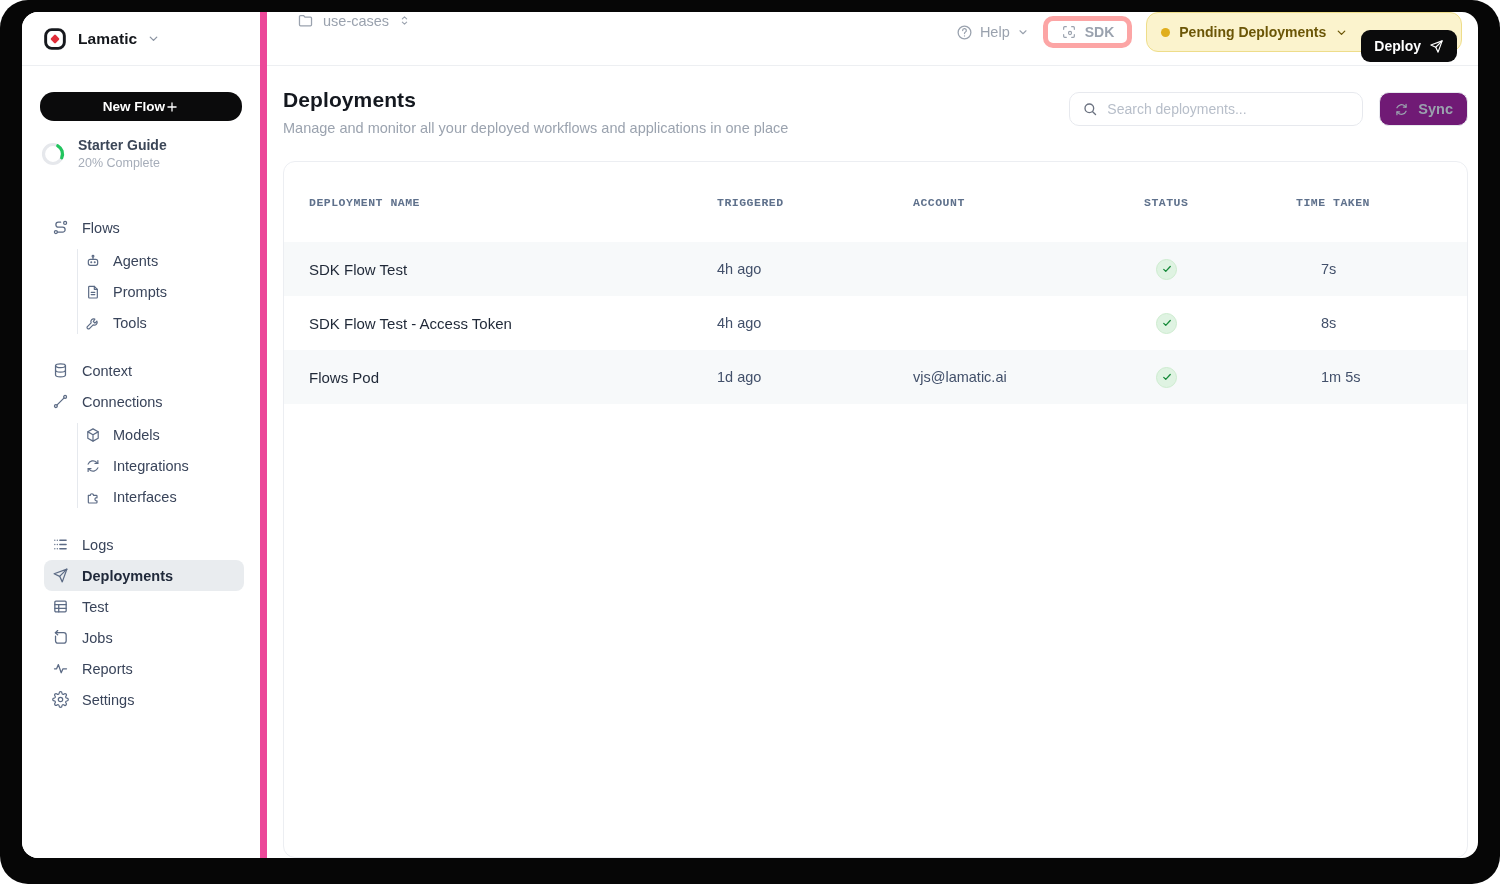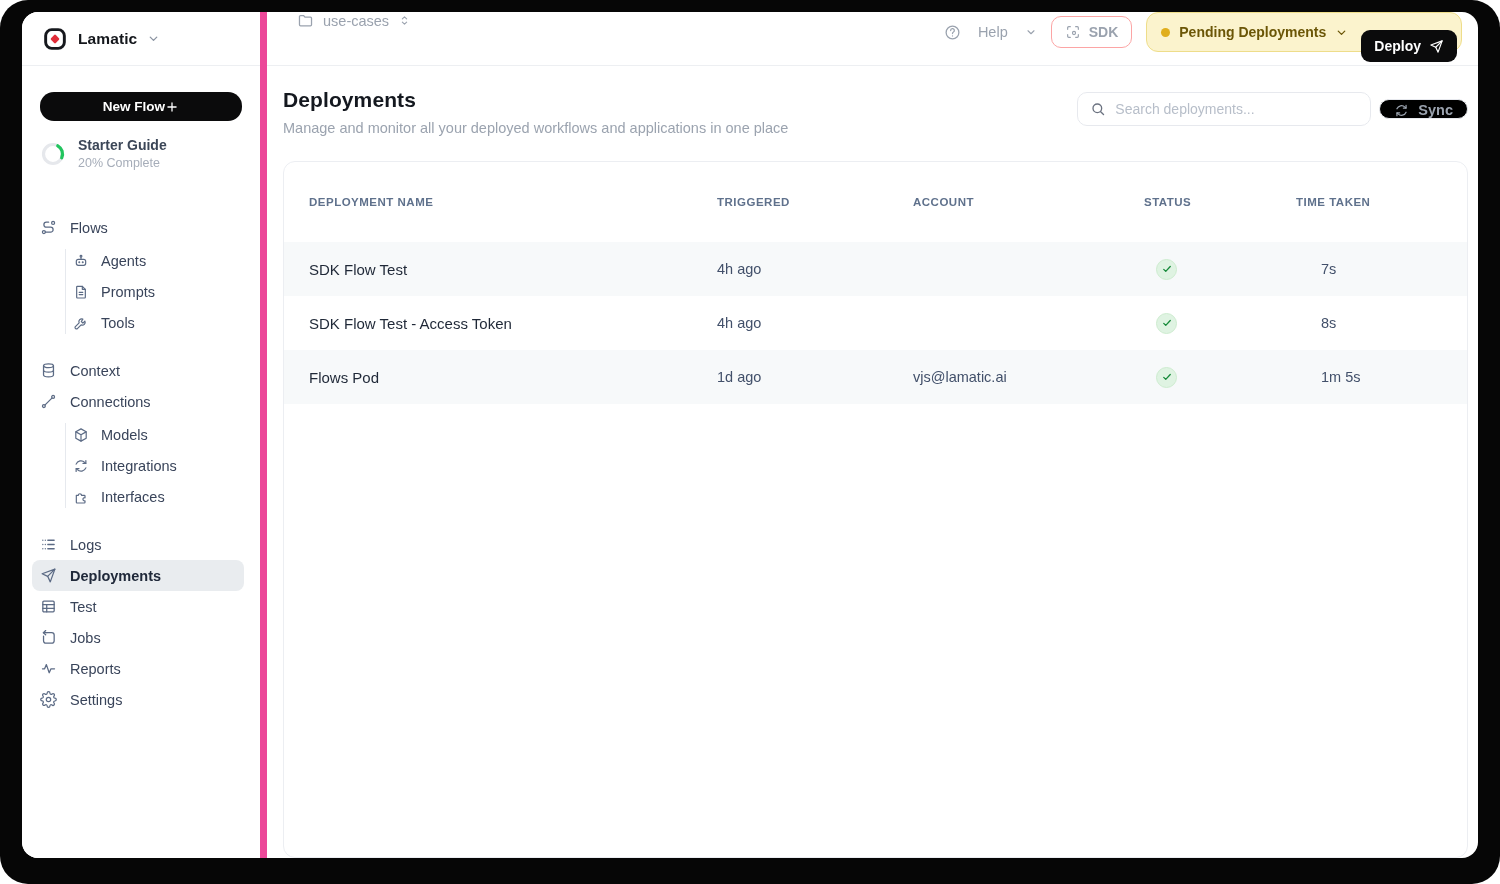--- a/index.html
+++ b/index.html
@@ -9,59 +9,59 @@
 
   
   .sidebar { width:245px; flex:0 0 245px; border-right:7px solid #ec4899; display:flex; flex-direction:column; background:#fff; }
   .sidebar-header { height:54px; flex:0 0 54px; display:flex; align-items:center; gap:10px; padding:0 20px; border-bottom:1px solid #edeff2; }
   .brand-name { font-size:15.5px; font-weight:700; color:#14171c; letter-spacing:.1px; }
   .brand-caret { color:#8a93a1; display:flex; }
   .new-flow-btn { margin:26px 18px 0 18px; height:29px; background:#0b0b0c; color:#fff; border:none; border-radius:14px; font-family:inherit; font-size:13.5px; font-weight:600; display:flex; align-items:center; justify-content:center; cursor:pointer; }
   .starter { display:flex; align-items:center; gap:12px; margin:16px 20px 0 18px; }
   .starter-title { font-size:14px; font-weight:600; color:#3b4657; }
   .starter-sub { font-size:12.5px; color:#a6adb9; margin-top:3px; }
-  .nav { margin-top:42px; display:flex; flex-direction:column; }
+  .nav { margin-top:42px; display:flex; flex-direction:column;padding-left:12px; }
   .nav-item { height:31px; display:flex; align-items:center; gap:13px; padding-left:18px; font-size:14.5px; color:#39445a; cursor:pointer; }
   .nav-item .ic { color:#5c6b85; display:flex; flex:0 0 auto; }
   .nav-item.active { background:#e9ecef; border-radius:8px; margin:0 16px 0 10px; padding-left:8px; font-weight:600; color:#20293a; }
   .nav-sub-group { position:relative; padding:2px 0; }
   .nav-sub-group::before { content:""; position:absolute; left:43px; top:6px; bottom:6px; width:1px; background:#e6e9ee; }
   .nav-sub { height:31px; display:flex; align-items:center; gap:12px; padding-left:51px; font-size:14.5px; color:#39445a; cursor:pointer; }
   .nav-sub .ic { color:#5c6b85; display:flex; }
   .nav-gap { height:15px; }
 
   
   .main { flex:1; display:flex; flex-direction:column; min-width:0; }
   .topbar { height:54px; flex:0 0 54px; border-bottom:1px solid #edeff2; display:flex; align-items:flex-start; padding:0 16px 0 30px; }
   .project { display:flex; align-items:center; gap:9px; color:#9aa2ae; font-size:14.5px; cursor:pointer; }
   .topbar-right { margin-left:auto; display:flex; align-items:center; gap:14px; }
-  .help { display:flex; align-items:center; gap:17px; color:#9aa2ae; font-size:14.5px; cursor:pointer; }
-  .sdk-btn { height:32px; display:flex; align-items:center; gap:8px; padding:0 13px; border:1px solid #fca5a5; border-radius:10px; background:#fff; color:#9aa2ae; font-family:inherit; font-size:14px; font-weight:600; cursor:pointer; }
+  .help { display:flex; align-items:center; gap:7px; color:#9aa2ae; font-size:14.5px; cursor:pointer; }
+  .sdk-btn { height:32px; display:flex; align-items:center; gap:8px; padding:0 13px; border:5px solid #fca5a5; border-radius:10px; background:#fff; color:#9aa2ae; font-family:inherit; font-size:14px; font-weight:600; cursor:pointer; }
   .pending-pill { height:40px; display:flex; align-items:center; gap:9px; padding:0 4px 0 14px; background:#fbf3cd; border:1px solid #eedd8a; border-radius:12px; }
   .pending-dot { width:9px; height:9px; border-radius:50%; background:#e0ae1d; }
   .pending-label { font-size:14px; font-weight:600; color:#6b5607; }
   .pending-caret { color:#6b5607; display:flex; margin-right:4px; }
   .deploy-btn { height:32px; display:flex; align-items:center; gap:8px; padding:0 13px; background:#0b0b0c; color:#fff; border:none; border-radius:9px; font-family:inherit; font-size:14px; font-weight:600; cursor:pointer;margin-top:28px; }
 
   .content { flex:1; padding:22px 10px 0 16px; display:flex; flex-direction:column; min-height:0; }
   .page-head { display:flex; align-items:flex-start; }
   .page-title { font-size:21px; font-weight:700; color:#14181f; letter-spacing:.1px; }
   .page-sub { font-size:14.5px; color:#9ba3af; margin-top:8px; }
-  .head-actions { margin-left:auto; display:flex; align-items:center; gap:8px; margin-top:4px; }
+  .head-actions { margin-left:auto; display:flex; align-items:center; gap:16px; margin-top:4px; }
   .search-box { width:294px; height:34px; border:1px solid #e7e9ee; border-radius:10px; display:flex; align-items:center; gap:9px; padding:0 12px; background:#fff; }
   .search-box .ic { color:#6b7280; display:flex; }
   .search-box input { border:none; outline:none; flex:1; font-family:inherit; font-size:14px; color:#374151; background:transparent; }
   .search-box input::placeholder { color:#b7bec9; }
-  .sync-btn { height:20px; display:flex; align-items:flex-end; gap:9px; padding:0 14px; border:1px solid #e7e9ee; border-radius:10px; background:#000000; color:#9aa2ae; font-family:inherit; font-size:14.5px; font-weight:600; cursor:pointer; }
+  .sync-btn { height:34px; display:flex; align-items:center; gap:9px; padding:0 14px; border:1px solid #e7e9ee; border-radius:10px; background:#701a75; color:#9aa2ae; font-family:inherit; font-size:14.5px; font-weight:600; cursor:pointer; }
 
   
   .card { margin-top:25px; border:1px solid #eceef2; border-radius:12px; flex:1; overflow:hidden; background:#fff; }
   .thead, .trow { display:grid; grid-template-columns:408px 196px 231px 152px 1fr; align-items:center; padding-left:25px; }
   .thead { height:80px; }
-  .th { font-size:11.5px; font-weight:700; letter-spacing:.5px; color:#5f718c; text-transform:uppercase; }
+  .th { font-size:11.5px; font-weight:700; letter-spacing:.5px; color:#5f718c; text-transform:uppercase;font-family:Liberation Mono, monospace; }
   .trow { height:54px; font-size:14.5px; color:#42506a; }
   .trow:nth-child(odd) { background:#f7f9fa; }
   .cell-name { color:#1f2837; font-weight:500; font-size:15px; }
   .status-chip { width:21px; height:21px; border-radius:50%; background:#dff3e2; border:1px solid #cdeccf; display:flex; align-items:center; justify-content:center; color:#168a3a; margin-left:12px; }
   .cell-time { padding-left:25px; }
 </style>
 </head>
 <body>
 
 <div class="frame">

